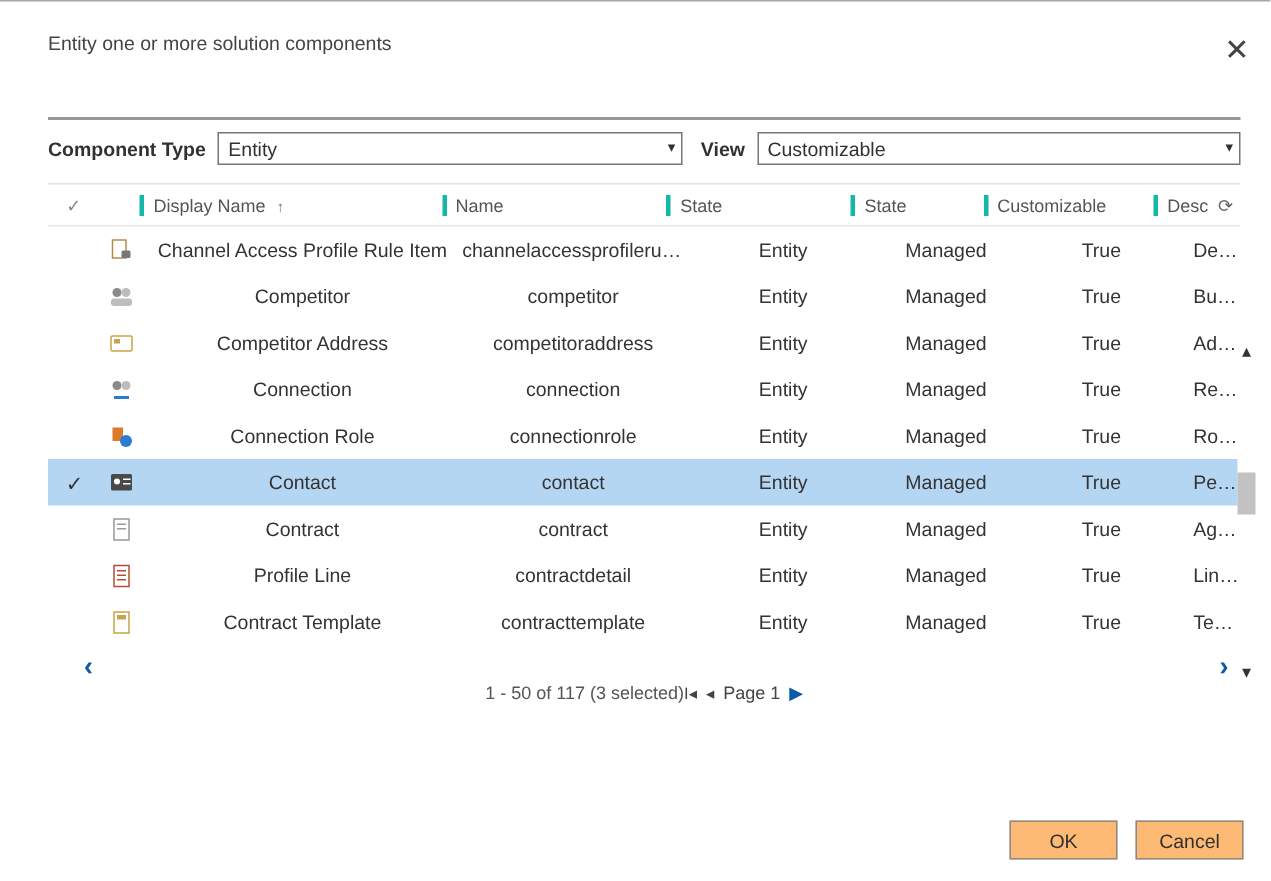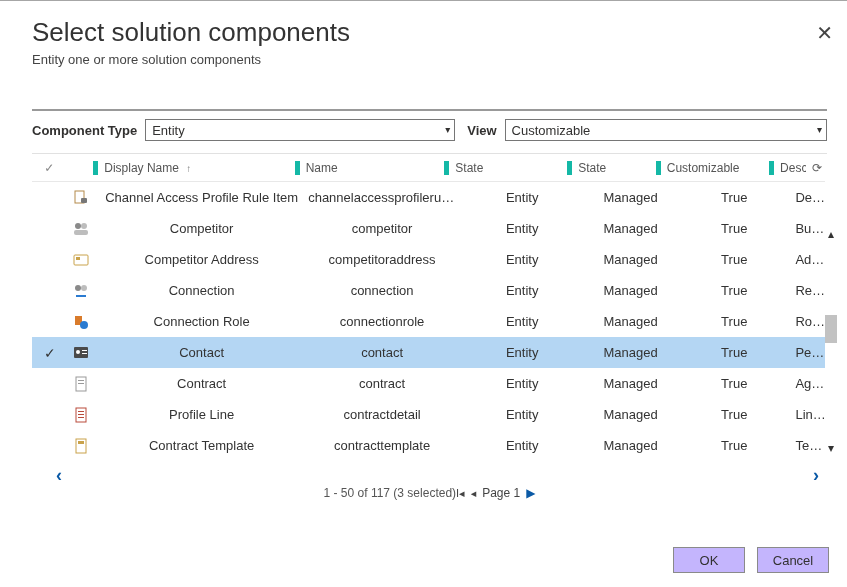--- a/index.html
+++ b/index.html
@@ -82,21 +82,21 @@
   .col-check { width: 36px; text-align: center; color: #888; }
   .col-icon  { width: 28px; }
   .col-disp  { width: 210px; padding-left: 2px; }
   .col-name  { width: 156px; }
   .col-type  { width: 128px; }
   .col-state { width: 92px; }
   .col-cust  { width: 118px; }
   .col-desc  { width: 38px; overflow: hidden; white-space: nowrap; }
   .col-refresh { width: 22px; text-align: center; color: #666; cursor: pointer; }
   .grid-head > div { border-left: 1px solid transparent; }
-  .grid-head .hdr { padding-left: 6px; color: #555; border-left: 5px solid #14b8a6; }
+  .grid-head .hdr { padding-left: 6px; color: #555; border-left: 3px solid #14b8a6; }
   .grid-head .col-check { border-left: none; }
   .sort-arrow { font-size: 10px; color: #777; margin-left: 4px; }
   .grid-body {
     position: relative;
     height: 280px;
     overflow: hidden;
   }
   .row {
     display: flex;
     height: 31px;
@@ -152,34 +152,33 @@
   .paginator .pg-next { color: #0b5aa6; font-size: 12px; }
   .button-bar {
     position: absolute;
     bottom: 14px; right: 18px;
     display: flex; gap: 12px;
   }
   .btn {
     min-width: 72px;
     height: 26px;
     border: 1px solid #8a8a8a;
-    background: #c4b5fd;
+    background: #fdba74;
     font-size: 13px;
     display: flex; align-items: center; justify-content: center;
     cursor: pointer;
   }
 </style>
 </head>
 <body>
 
 <div class="dialog">
 
   <div class="close-x">✕</div>
 
-  <h1 class="title">Select solution components</h1>
   <div class="subtitle">Entity one or more solution components</div>
 
   <div class="rule"></div>
 
   <div class="filter-row">
     <span class="filter-label">Component Type</span>
     <div class="select" style="flex:0 0 310px">
       <span>Entity</span>
       <span class="caret">▾</span>
     </div>

